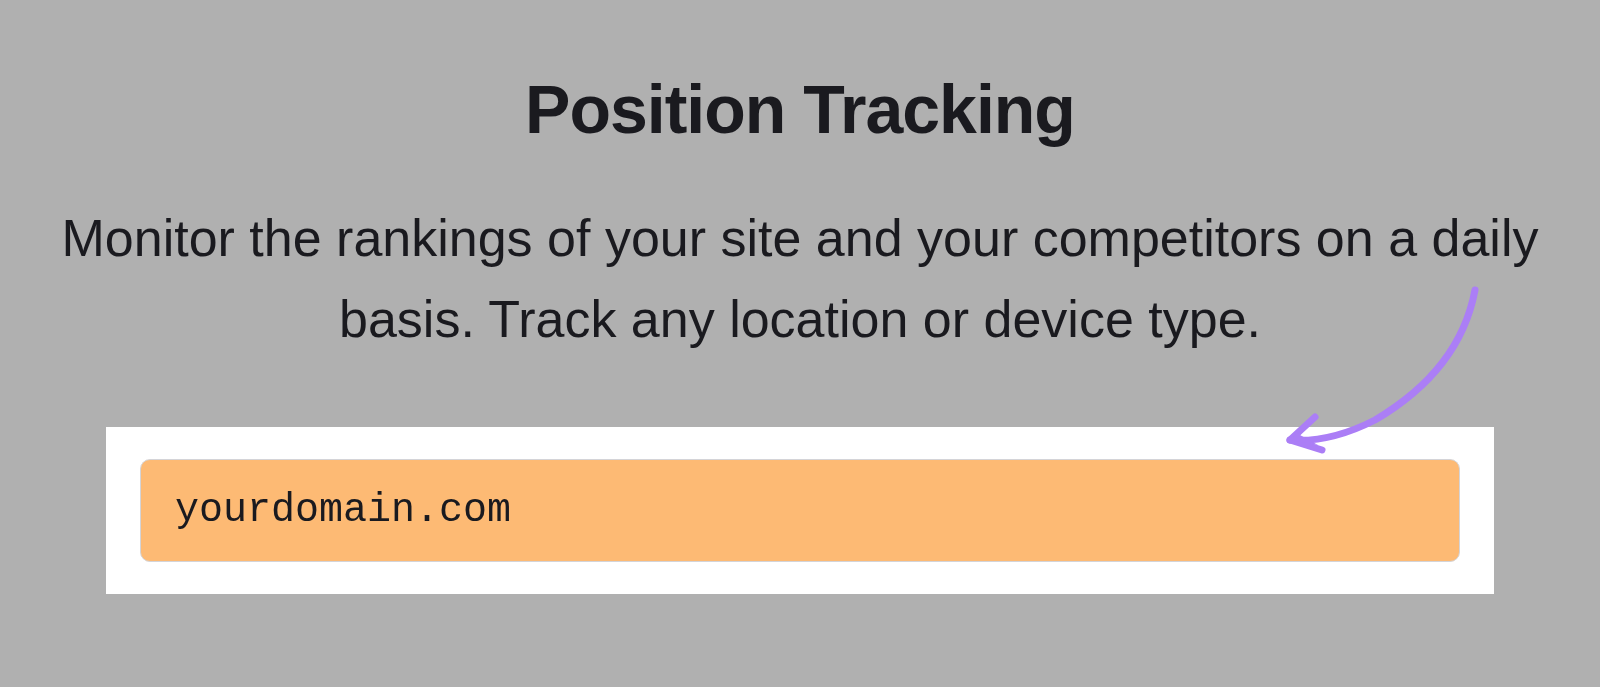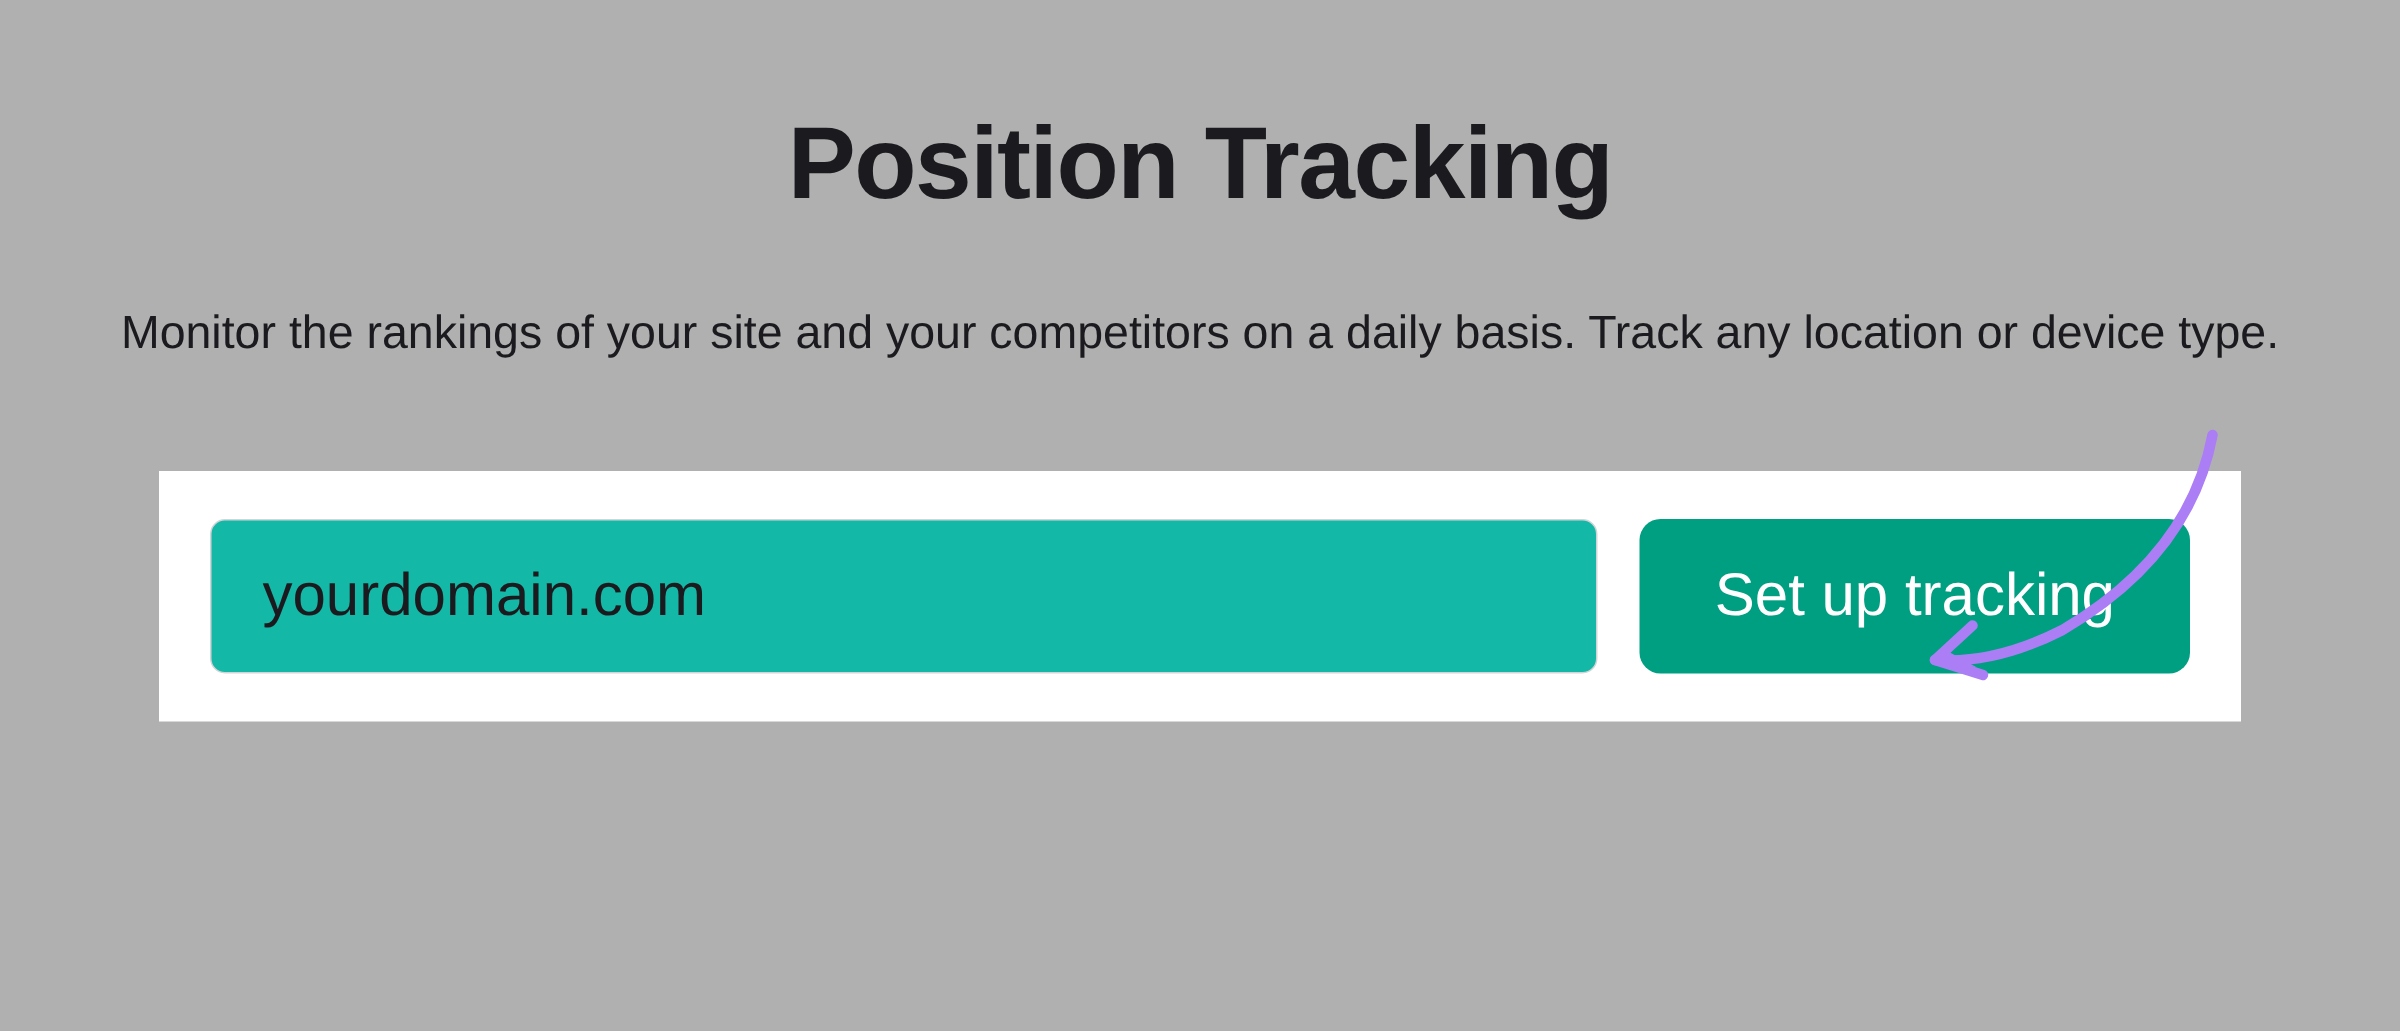--- a/index.html
+++ b/index.html
@@ -19,21 +19,21 @@
       position: relative;
     }
     .title {
       font-size: 68px;
       font-weight: 700;
       color: #1a1a1f;
       letter-spacing: -1px;
       margin-bottom: 50px;
     }
     .subtitle {
-      font-size: 31px;
+      font-size: 52px;
       color: #1a1a1f;
       text-align: center;
       line-height: 1.55;
       font-weight: 400;
       max-width: 1550px;
       margin-bottom: 68px;
     }
     .form-container {
       background-color: #ffffff;
       width: 1388px;
@@ -42,23 +42,23 @@
       gap: 28px;
       align-items: stretch;
     }
     .domain-input {
       flex: 1;
       border: 1px solid #d4d4d8;
       border-radius: 10px;
       padding: 28px 34px;
       font-size: 40px;
       color: #1a1a1f;
-      font-family: Liberation Sans, sans-serif;
+      font-family: Liberation Mono, monospace;
       outline: none;
-      background: #14b8a6;
+      background: #fdba74;
     }
     .domain-input::placeholder {
       color: #1a1a1f;
     }
     .setup-button {
       background-color: #009f81;
       color: #ffffff;
       border: none;
       border-radius: 14px;
       padding: 28px 50px;
@@ -76,20 +76,19 @@
   </style>
 </head>
 <body>
 
 <h1 class="title">Position Tracking</h1>
 
 <p class="subtitle">Monitor the rankings of your site and your competitors on a daily basis. Track any location or device type.</p>
 
 <div class="form-container">
   <input type="text" class="domain-input" value="yourdomain.com" style="">
-  <button class="setup-button">Set up tracking</button>
 </div>
 
 <svg class="annotation-arrow" width="230" height="180" viewBox="0 0 230 180">
   <path d="M 215 5 Q 200 85, 115 135 Q 70 158, 30 155" stroke="#ab7ef6" stroke-width="7" fill="none" stroke-linecap="round"></path>
   <path d="M 30 155 L 55 132 M 30 155 L 62 165" stroke="#ab7ef6" stroke-width="7" fill="none" stroke-linecap="round"></path>
   <polygon points="30,155 52,136 40,150 58,160" fill="#ab7ef6"></polygon>
 </svg>
 
 </body></html>

